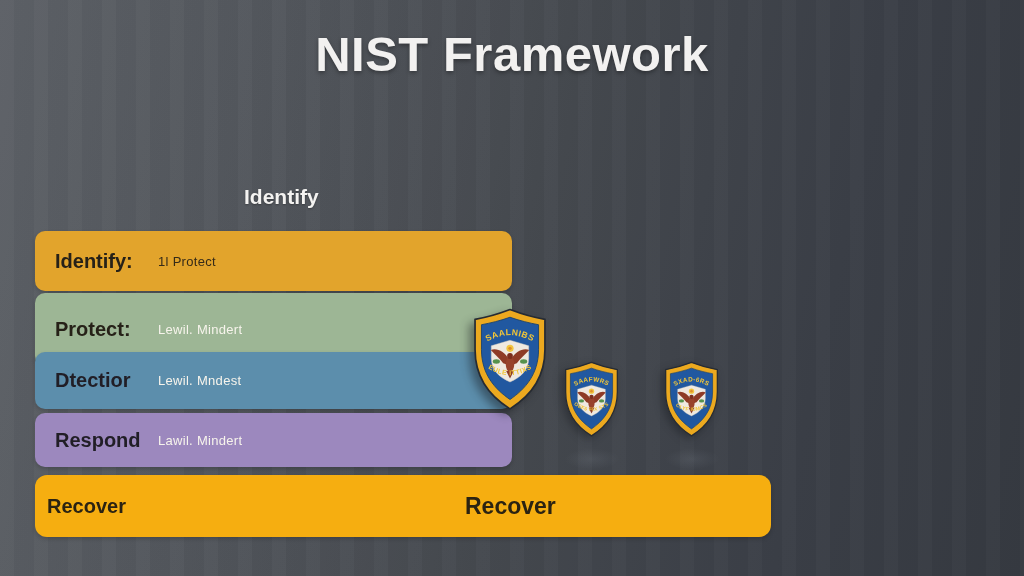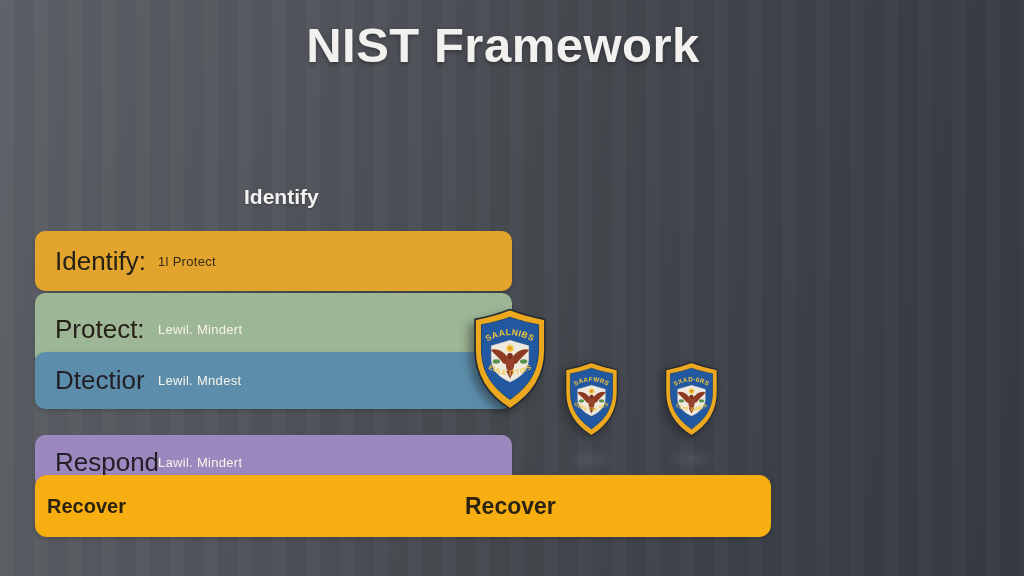--- a/index.html
+++ b/index.html
@@ -6,41 +6,41 @@
   .stage{
     position:relative;width:1024px;height:576px;overflow:hidden;
     font-family:"Liberation Sans",sans-serif;
     background:linear-gradient(102deg,#5d6167 0%,#53575d 25%,#45494f 52%,#3b3f47 78%,#363a41 100%);
   }
   .stage::before{
     content:"";position:absolute;inset:0;pointer-events:none;
     background:repeating-linear-gradient(90deg,rgba(255,255,255,0.015) 0 14px,rgba(0,0,0,0.02) 14px 34px);
   }
   .title{
-    position:absolute;top:14px;left:0;width:1000px;margin:3px;
+    position:absolute;top:14px;left:0;width:1000px;margin:12px;
     text-align:center;font-size:49px;font-weight:700;color:#f2f1f0;
     letter-spacing:0.5px;text-shadow:0 2px 4px rgba(0,0,0,0.35);
   }
   .section-label{
     position:absolute;left:244px;top:185px;
     font-size:21px;font-weight:700;color:#f4f3f1;
     text-shadow:0 1px 2px rgba(0,0,0,0.3);
   }
   .bar{
     position:absolute;left:35px;width:477px;border-radius:10px;
     display:flex;align-items:center;padding-left:20px;box-sizing:border-box;
     box-shadow:0 2px 4px rgba(0,0,0,0.18);
   }
   .bar-identify{top:231px;height:60px;}
   .bar-protect{top:293px;height:73px;}
   .bar-detect{top:352px;height:57px;}
-  .bar-respond{top:413px;height:54px;margin-top:22px;}
+  .bar-respond{top:413px;height:54px;}
   .bar-recover{top:475px;height:62px;width:736px;border-radius:12px;padding-left:12px;}
   .bar-label{
-    display:inline-block;width:103px;font-size:26px;font-weight:400;color:#262118;
+    display:inline-block;width:103px;font-size:20px;font-weight:700;color:#262118;
   }
   .bar-detect .bar-label,.bar-respond .bar-label{color:#211e26;}
   .bar-value{font-size:13px;font-weight:400;color:#f7f4ec;letter-spacing:0.3px;}
   .bar-value.dark{color:#362b18;}
   .recover-left{width:auto;font-weight:600;font-size:20px;color:#2b2312;}
   .recover-center{
     position:absolute;left:430px;top:0;height:100%;display:flex;align-items:center;
     font-size:23px;font-weight:700;color:#2b2312;
   }
   .shield{position:absolute;}

